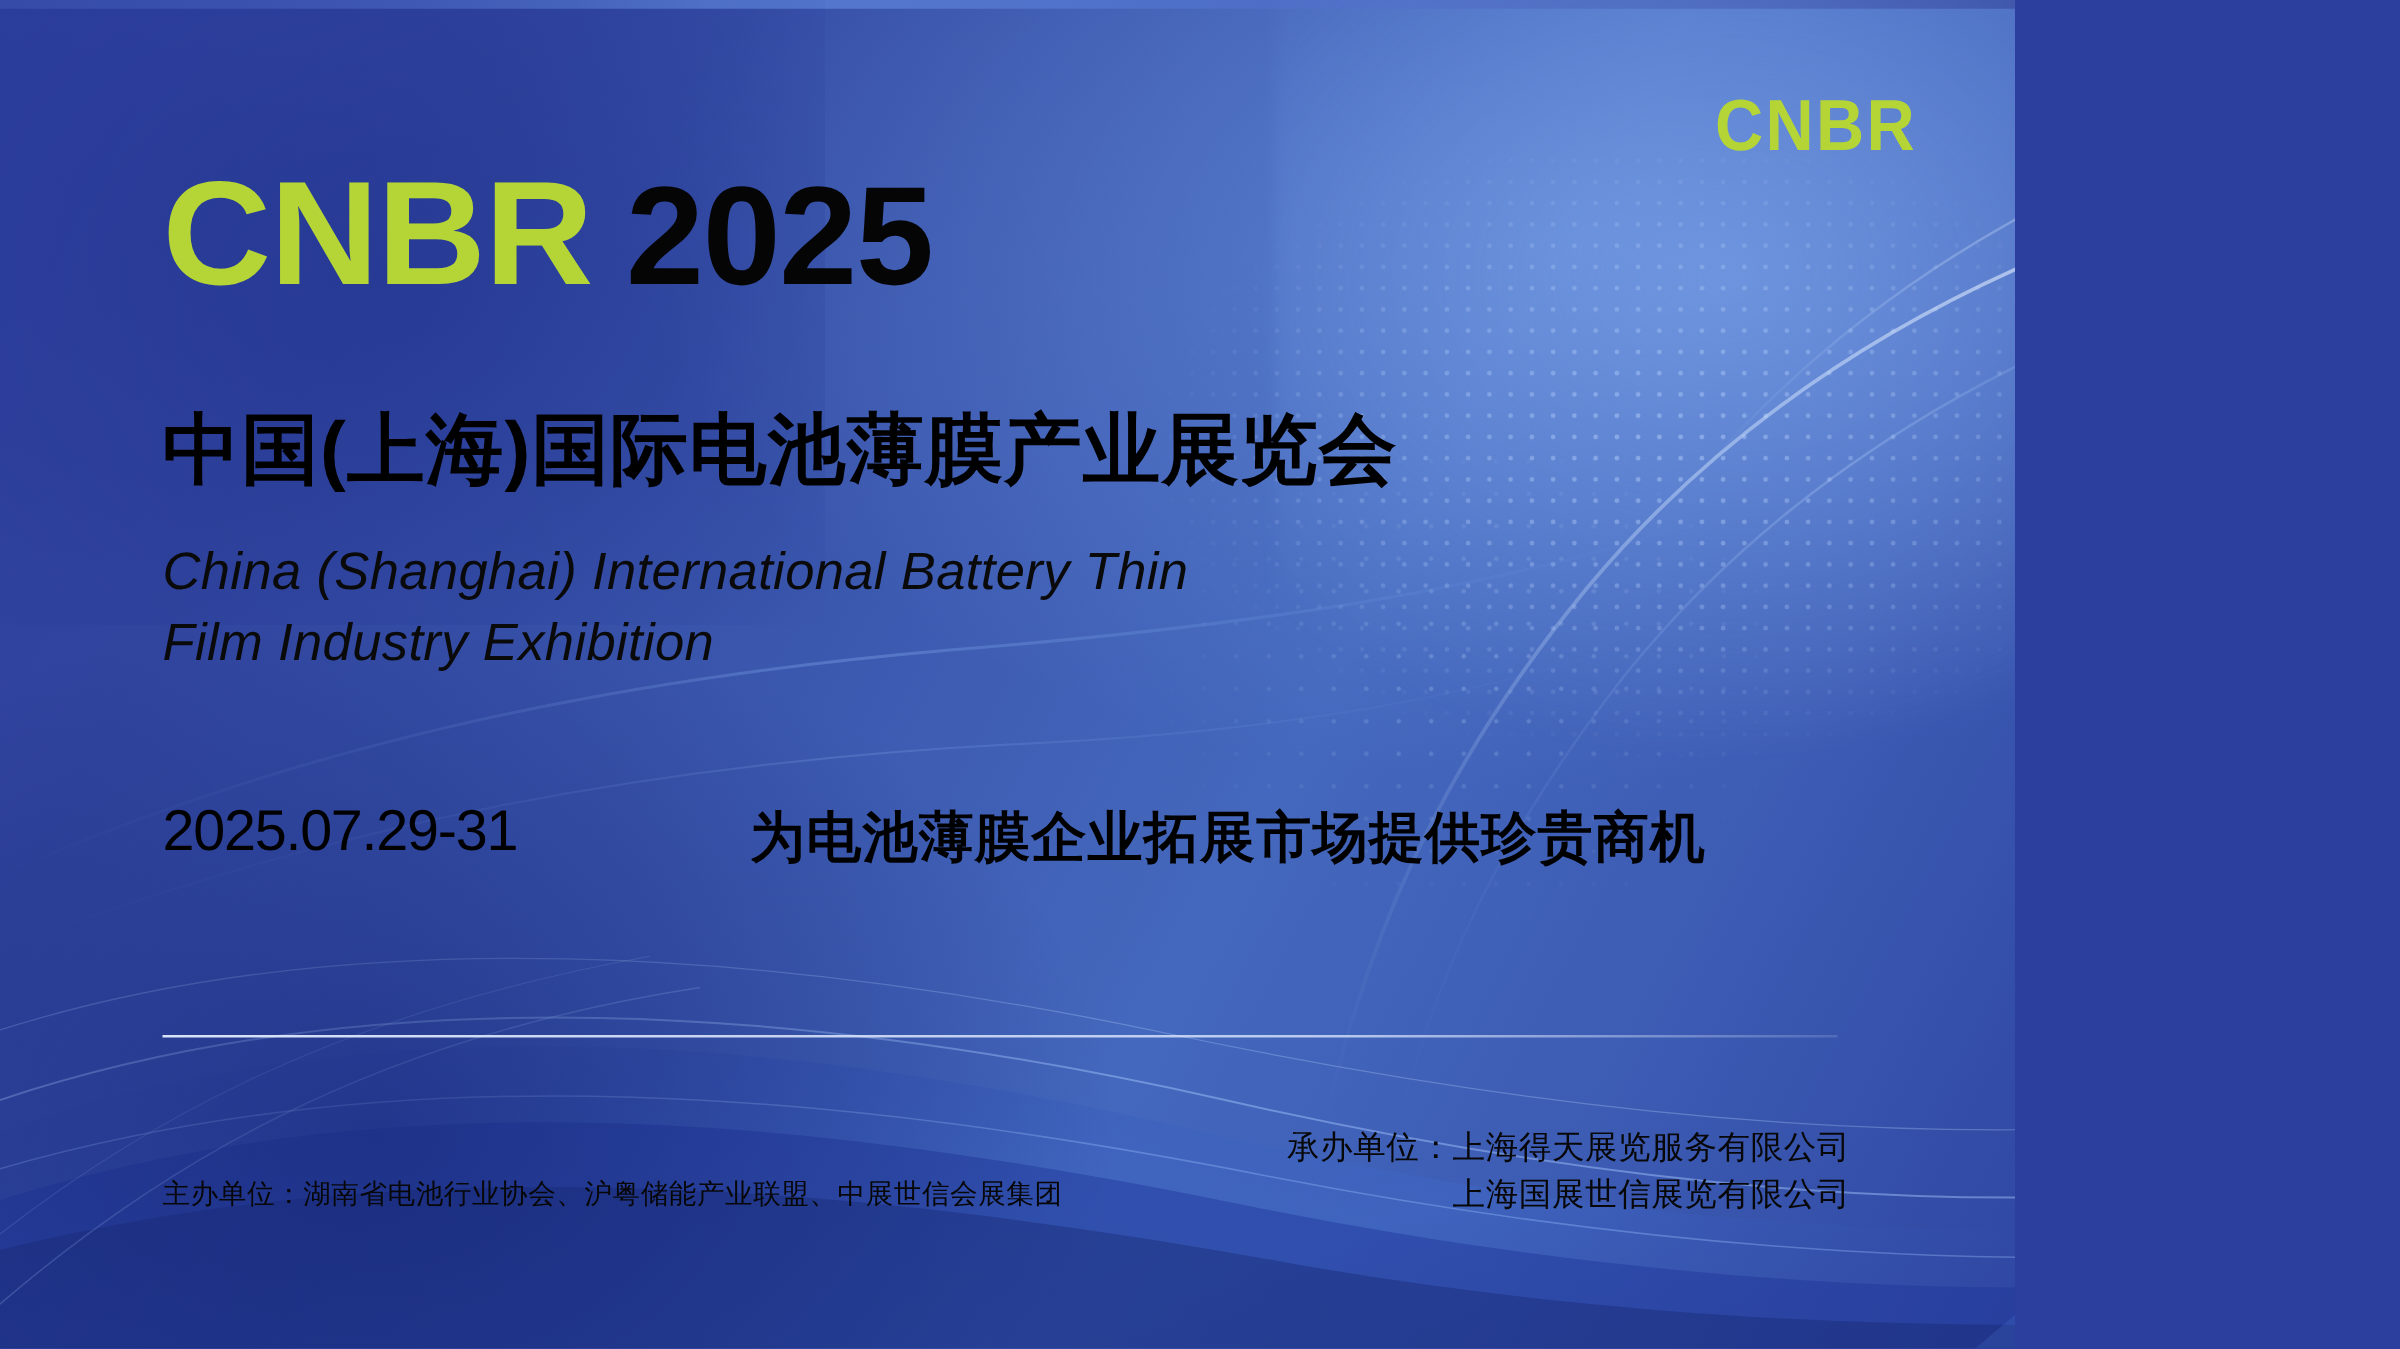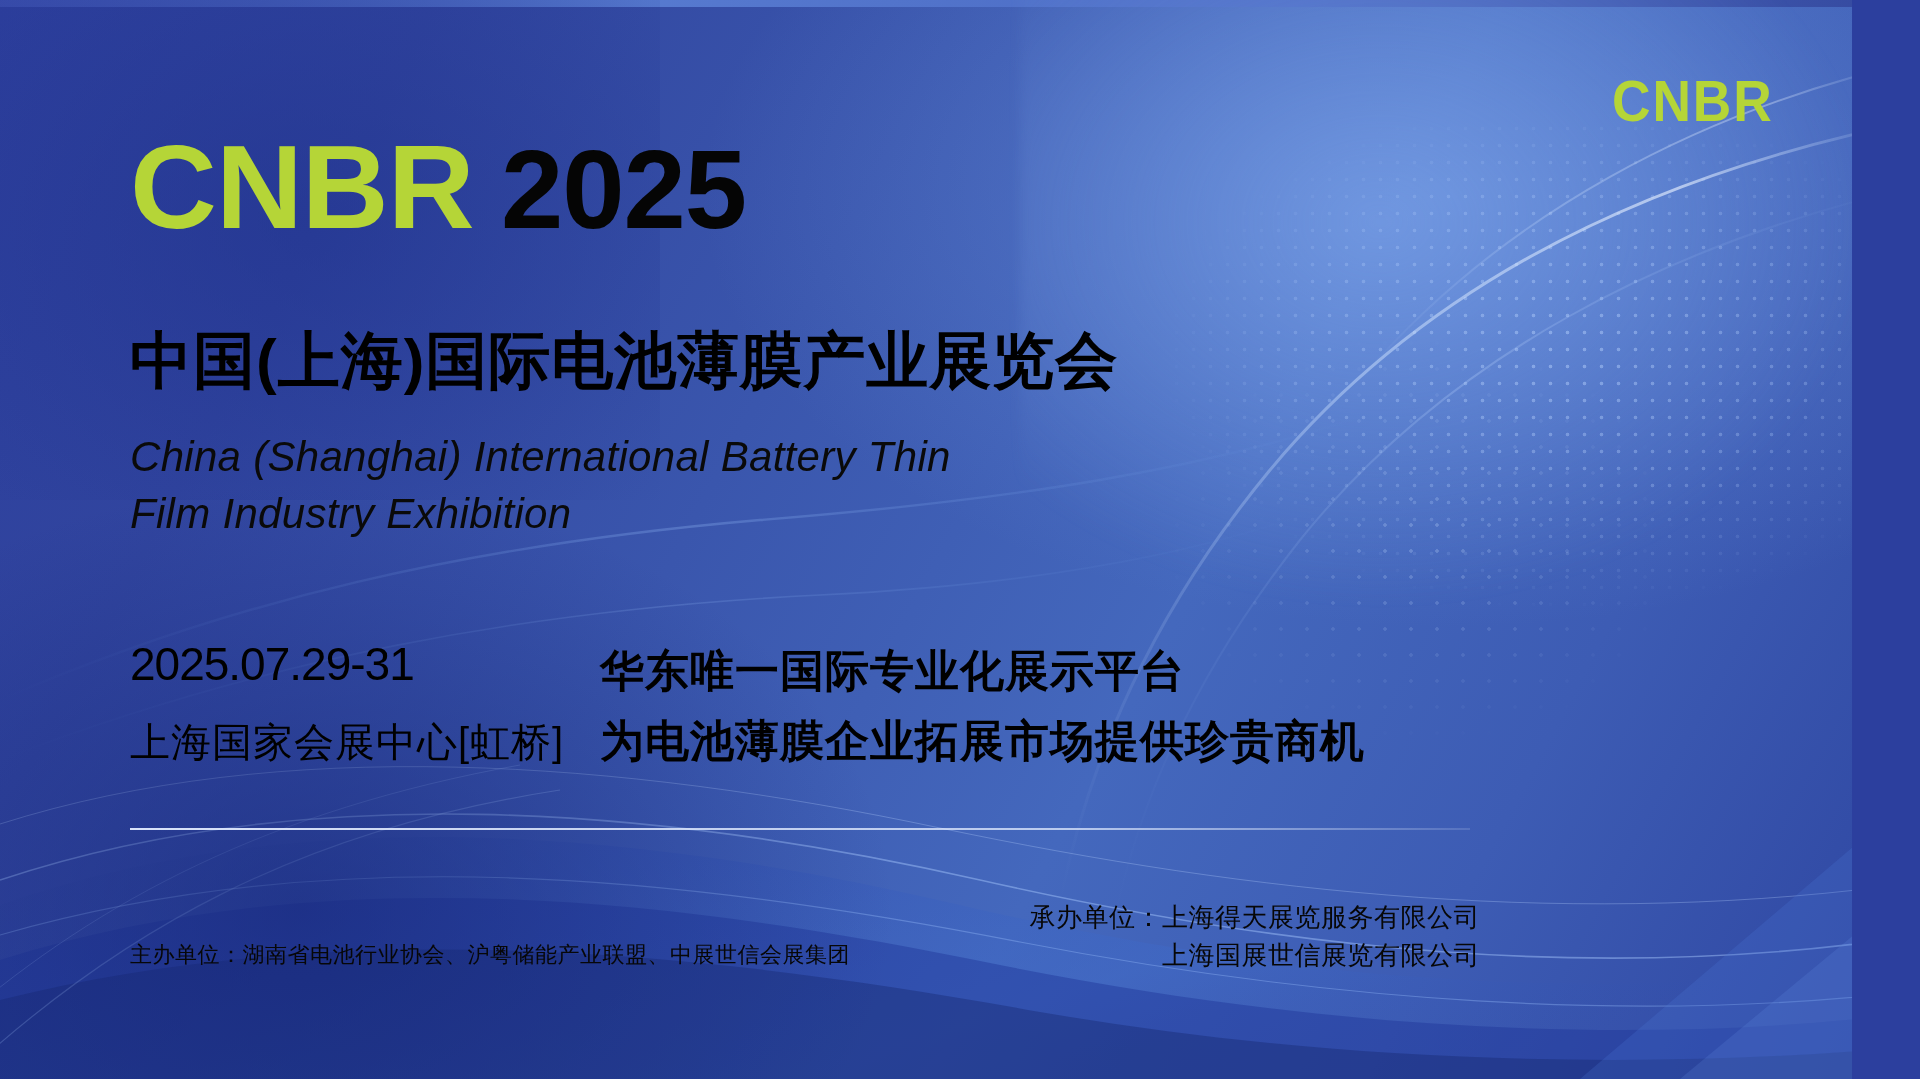--- a/index.html
+++ b/index.html
@@ -4,21 +4,21 @@
 <style>
   html,body{margin:0;padding:0;}
   body{
     width:1920px;height:1079px;overflow:hidden;
     font-family:"Liberation Sans","DejaVu Sans",sans-serif;
     background:#2c3f9e;
   }
 
   
   .poster{
-    position:relative;width:1852px;height:1079px;overflow:hidden;
+    position:relative;width:1612px;height:1079px;overflow:hidden;
     background:
       radial-gradient(ellipse 1200px 700px at 78% 18%, rgba(110,150,225,0.55) 0%, rgba(110,150,225,0) 62%),
       linear-gradient(118deg,#2d3f9d 0%,#31459f 18%,#3a56ad 40%,#4468bd 62%,#3d5cb4 80%,#2f47a2 100%);
   }
   .top-edge{
     position:absolute;left:0;top:0;width:100%;height:7px;
     background:linear-gradient(90deg,#3b4fae 0%,#5a7fd4 35%,#4b6ac4 70%,#35499f 100%);
     opacity:.9;
   }
 
@@ -188,24 +188,22 @@
 
     <div class="en-title">
       <div>China (Shanghai) International Battery Thin</div>
       <div>Film Industry Exhibition</div>
     </div>
 
     <div class="dateBlock">
       <div class="dateRow">
         <div class="dateCol">
           <div class="dateMain">2025.07.29-31</div>
-          <div class="venue">上海国家会展中心[虹桥]</div>
         </div>
         <div class="sloganCol">
-          <div class="slogan">华东唯一国际专业化展示平台</div>
           <div class="slogan">为电池薄膜企业拓展市场提供珍贵商机</div>
         </div>
       </div>
     </div>
 
     <div class="rule"></div>
 
     <div class="footer">
       <div class="host">
         <span>主办单位：</span><span>湖南省电池行业协会、沪粤储能产业联盟、中展世信会展集团</span>

